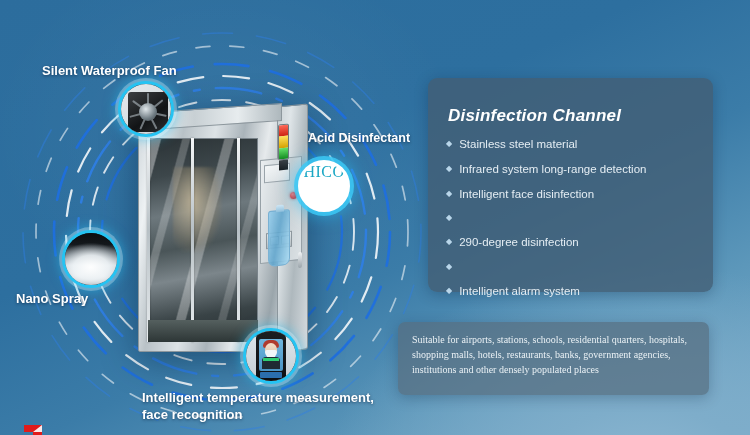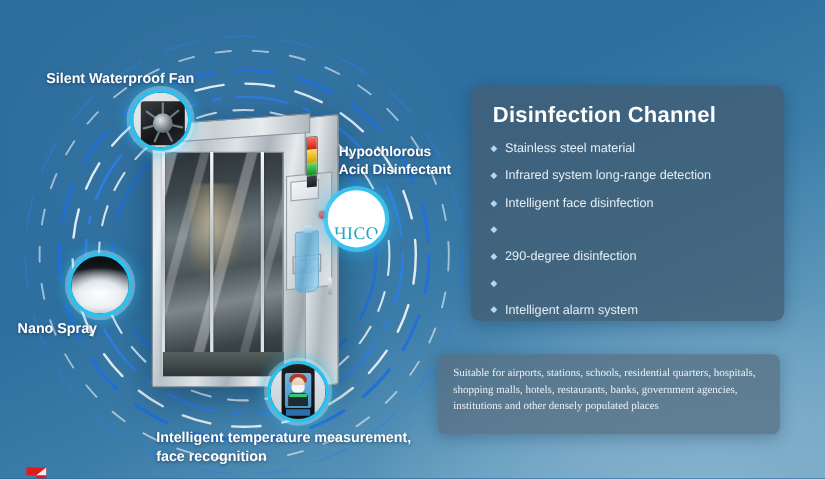--- a/index.html
+++ b/index.html
@@ -153,25 +153,25 @@
     position:absolute;
     border-radius:50%;
     border:3px solid #25c3f2;
     box-shadow:0 0 0 3px rgba(255,255,255,.28), 0 0 12px 3px rgba(40,190,240,.55);
     overflow:hidden;
     background:#0d2733;
   }
   .badge.fan { left:118px; top:81px; width:56px; height:56px; }
   .badge.spray { left:62px; top:230px; width:58px; height:58px; }
   .badge.hico {
-    left:298px; top:173px; width:52px; height:52px;
+    left:298px; top:160px; width:52px; height:52px;
     background:#ffffff;
     border-color:#ffffff;
     box-shadow:0 0 0 4px rgba(60,200,245,.85), 0 0 16px 5px rgba(40,185,240,.6);
-    display:flex; align-items:flex-end; justify-content:center;
+    display:flex; align-items:flex-start; justify-content:center;
   }
   .badge.face { left:243px; top:328px; width:56px; height:56px; }
 
   .hico-text {
     font-family:"Liberation Serif", serif;
     font-size:16px; letter-spacing:.5px;
     color:#1aa7c4; font-weight:400;
   }
 
   
@@ -256,24 +256,25 @@
   
   .panel {
     position:absolute;
     background:rgba(66,94,116,.80);
     border-radius:9px;
     box-shadow:0 3px 14px rgba(0,25,50,.25);
   }
   #spec-panel { left:428px; top:78px; width:285px; height:214px; padding:16px 18px 10px 18px; }
   .panel-title {
     color:#ffffff;
-    font-size:20px;
+    font-size:17px;
     font-weight:bold;
     letter-spacing:.2px;
-    margin:0 0 11px 2px;
+    margin:12px 0 11px 2px;
+    font-style:italic;
   }
   .feature-list { list-style:none; }
   .feature-item {
     display:flex; align-items:flex-start;
     color:#e4edf3;
     font-size:11.5px;
     line-height:1.2;
     margin-bottom:10px;
   }
   .feature-item:last-child { margin-bottom:0; }
@@ -396,21 +397,20 @@
           <div class="face-band"></div>
         </div>
         <div class="term-chip"></div>
       </div>
     </div>
   </div>
 
   <div class="label" id="label-fan">Silent Waterproof Fan</div>
 
   <div class="label" id="label-hico">
-    <div>Hypochlorous</div>
     <div>Acid Disinfectant</div>
   </div>
 
   <div class="label" id="label-spray">Nano Spray</div>
 
   <div class="label" id="label-face">
     <div>Intelligent temperature measurement,</div>
     <div>face recognition</div>
   </div>
 

